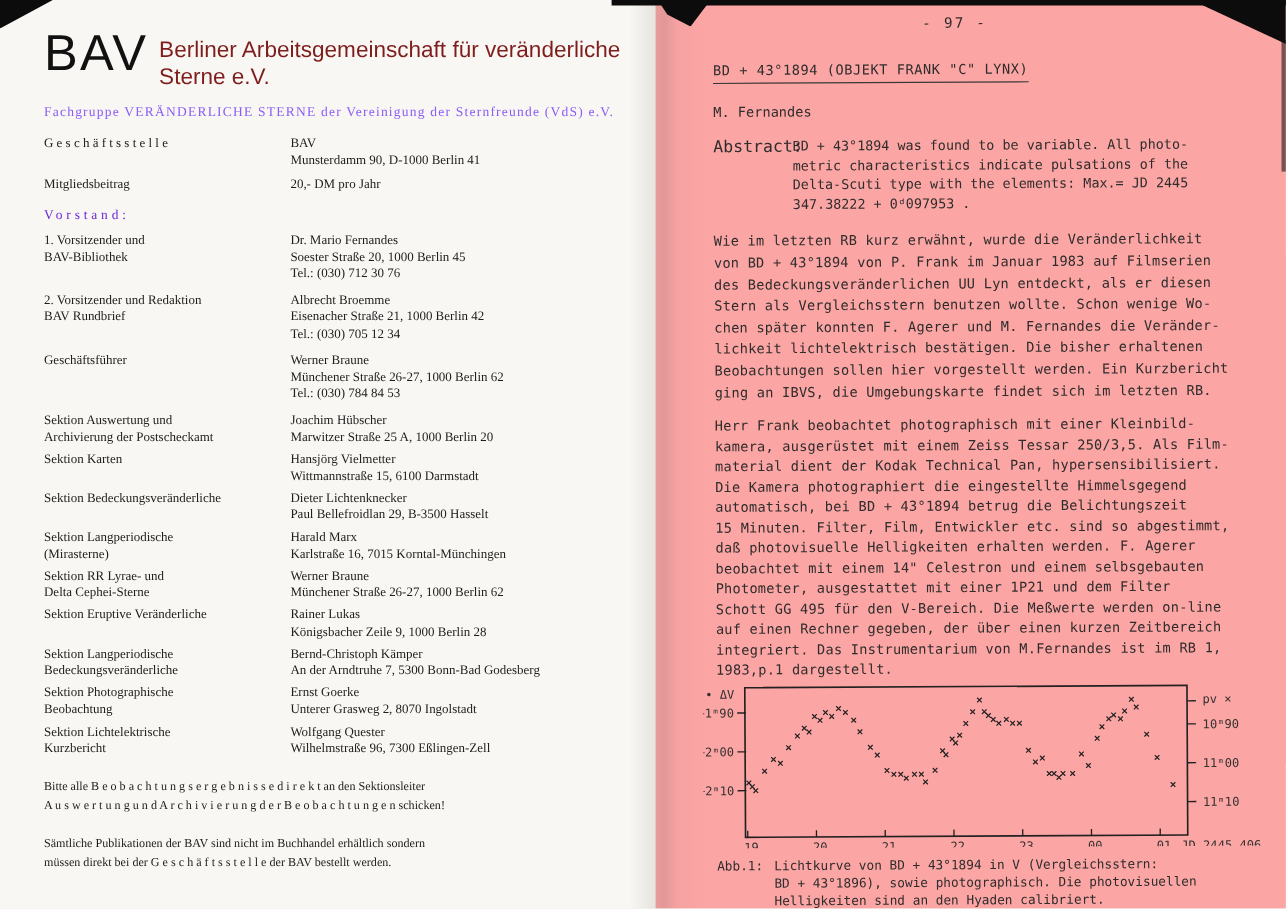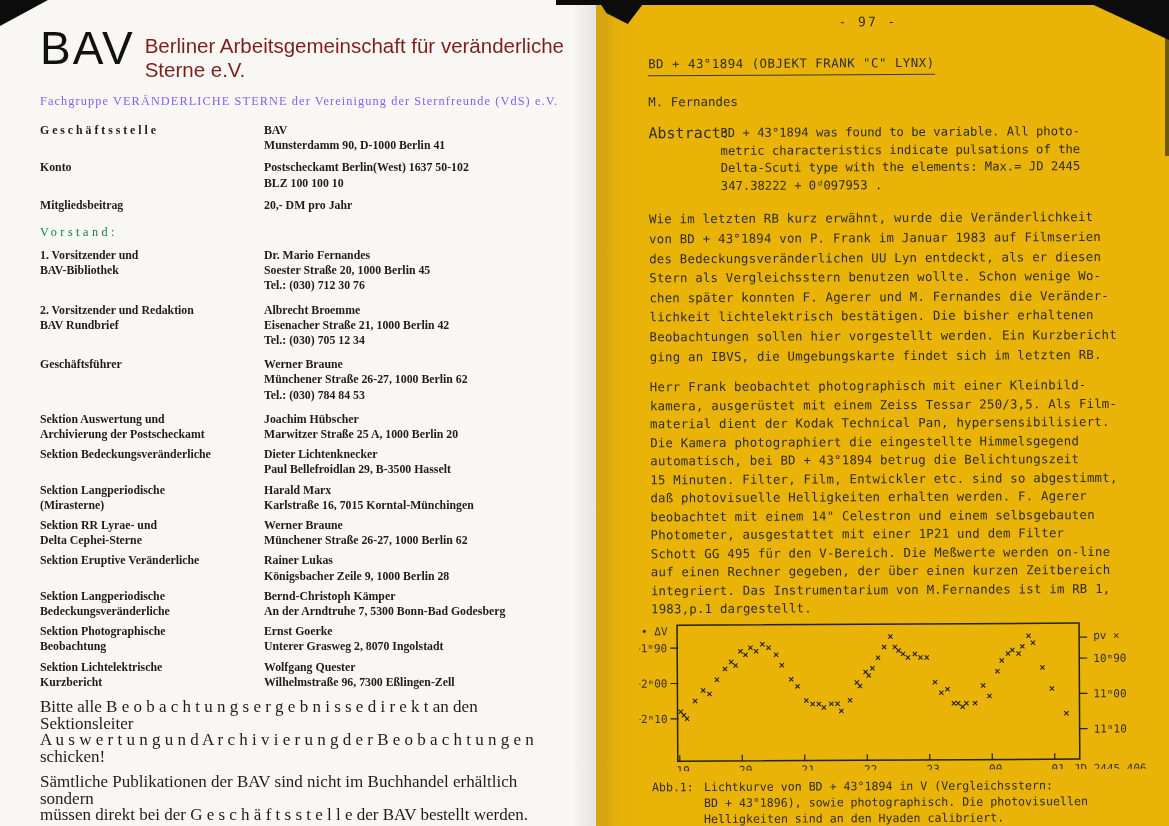--- a/index.html
+++ b/index.html
@@ -3,21 +3,21 @@
 <meta charset="utf-8">
 <style>
   html,body{margin:0;padding:0;}
   body{width:1169px;height:826px;overflow:hidden;background:#e9e8e3;
        font-family:"Liberation Serif", serif;color:#1c1c1c;}
   #scan{position:relative;width:1169px;height:826px;background:#f6f5f1;}
 
   
   .page{position:absolute;top:0;height:826px;}
   #left-page{left:0;width:596px;background:#f8f7f3;}
-  #right-page{left:596px;width:573px;background:#eab308;}
+  #right-page{left:596px;width:573px;background:#fca5a5;}
   #fold{position:absolute;top:0;left:572px;width:72px;height:826px;
         background:linear-gradient(to right, rgba(90,85,75,0) 0%, rgba(90,85,75,.16) 45%, rgba(90,85,75,.04) 60%, rgba(90,85,75,0) 100%);}
 
   
   .artifact{position:absolute;background:#0c0c0c;}
   #art-top-strip{left:556px;top:0;width:613px;height:5px;}
   #art-tl{left:0;top:0;width:48px;height:26px;clip-path:polygon(0 0,100% 0,0 100%);}
   #art-tr{right:0;top:0;width:86px;height:40px;clip-path:polygon(0 0,100% 0,100% 100%);}
   #art-fold-top{left:598px;top:0;width:48px;height:24px;clip-path:polygon(0 0,100% 0,62% 100%,18% 55%);}
   #art-right-edge{right:0;top:36px;width:4px;height:120px;opacity:.55;}
@@ -26,26 +26,26 @@
   #left-content{position:absolute;left:40px;top:26px;width:525px;}
   #logo-row{display:flex;align-items:flex-start;}
   #bav-logo{font-family:"Liberation Sans",sans-serif;font-size:46px;line-height:44px;
             letter-spacing:2px;color:#111;}
   #org-name{font-family:"Liberation Sans",sans-serif;font-size:20.5px;line-height:24px;
             margin:8px 0 0 10px;color:#7f1d1d;}
   #subtitle{margin-top:12px;font-size:12.3px;letter-spacing:1.1px;color:#8b5cf6;}
 
   .sec{margin-top:14px;}
   .row{display:grid;grid-template-columns:224px 1fr;margin-bottom:5px;}
-  .row .lbl,.row .val{font-size:11.8px;line-height:15.2px;white-space:pre-line;color:#1d1d1d;font-weight:bold;}
-  .heading{font-size:12.2px;letter-spacing:3.5px;margin:12px 0 8px 0;color:#15803d;}
+  .row .lbl,.row .val{font-size:11.8px;line-height:15.2px;white-space:pre-line;color:#1d1d1d;}
+  .heading{font-size:12.2px;letter-spacing:3.5px;margin:12px 0 8px 0;color:#6d28d9;}
   #info-rows .row{margin-bottom:7px;}
   #vorstand-rows .row{margin-bottom:9px;}
 
-  .note{font-size:17px;line-height:16.5px;white-space:pre-line;margin-top:9px;color:#1d1d1d;}
+  .note{font-size:11px;line-height:16.5px;white-space:pre-line;margin-top:19px;color:#1d1d1d;}
 
   
   #right-content{position:absolute;left:54px;top:14px;width:512px;transform:rotate(-0.3deg);
                  font-family:"DejaVu Sans Mono",monospace;color:#2e2d2b;}
   #page-number{width:440px;text-align:center;font-size:13px;letter-spacing:2px;}
   #article-title{display:inline-block;margin-top:26px;font-size:12.4px;letter-spacing:.5px;
                  border-bottom:1.3px solid #3a3936;padding-bottom:4px;}
   #author{margin-top:18px;font-size:12.4px;}
   .hang{display:grid;grid-template-columns:72px 1fr;margin-top:16px;}
   .hang .hlbl{font-size:15px;line-height:17.6px;}
@@ -73,25 +73,20 @@
       <div id="subtitle">Fachgruppe VERÄNDERLICHE STERNE der Vereinigung der Sternfreunde (VdS) e.V.</div>
 
       <div class="sec" id="info-rows">
 
           <div class="row">
             <div class="lbl">G e s c h ä f t s s t e l l e</div>
             <div class="val">BAV
 Munsterdamm 90, D-1000 Berlin 41</div>
           </div>
 
-          <div class="row">
-            <div class="lbl">Konto</div>
-            <div class="val">Postscheckamt Berlin(West) 1637 50-102
-BLZ 100 100 10</div>
-          </div>
 
           <div class="row">
             <div class="lbl">Mitgliedsbeitrag</div>
             <div class="val">20,- DM pro Jahr</div>
           </div>
         </div>
 
       <div class="heading">Vorstand:</div>
       <div id="vorstand-rows">
 
@@ -121,20 +116,25 @@
 
       <div id="sektion-rows">
 
           <div class="row">
             <div class="lbl">Sektion Auswertung und
 Archivierung der Postscheckamt</div>
             <div class="val">Joachim Hübscher
 Marwitzer Straße 25 A, 1000 Berlin 20</div>
           </div>
 
+          <div class="row">
+            <div class="lbl">Sektion Karten</div>
+            <div class="val">Hansjörg Vielmetter
+Wittmannstraße 15, 6100 Darmstadt</div>
+          </div>
 
           <div class="row">
             <div class="lbl">Sektion Bedeckungsveränderliche</div>
             <div class="val">Dieter Lichtenknecker
 Paul Bellefroidlan 29, B-3500 Hasselt</div>
           </div>
 
           <div class="row">
             <div class="lbl">Sektion Langperiodische
 (Mirasterne)</div>

